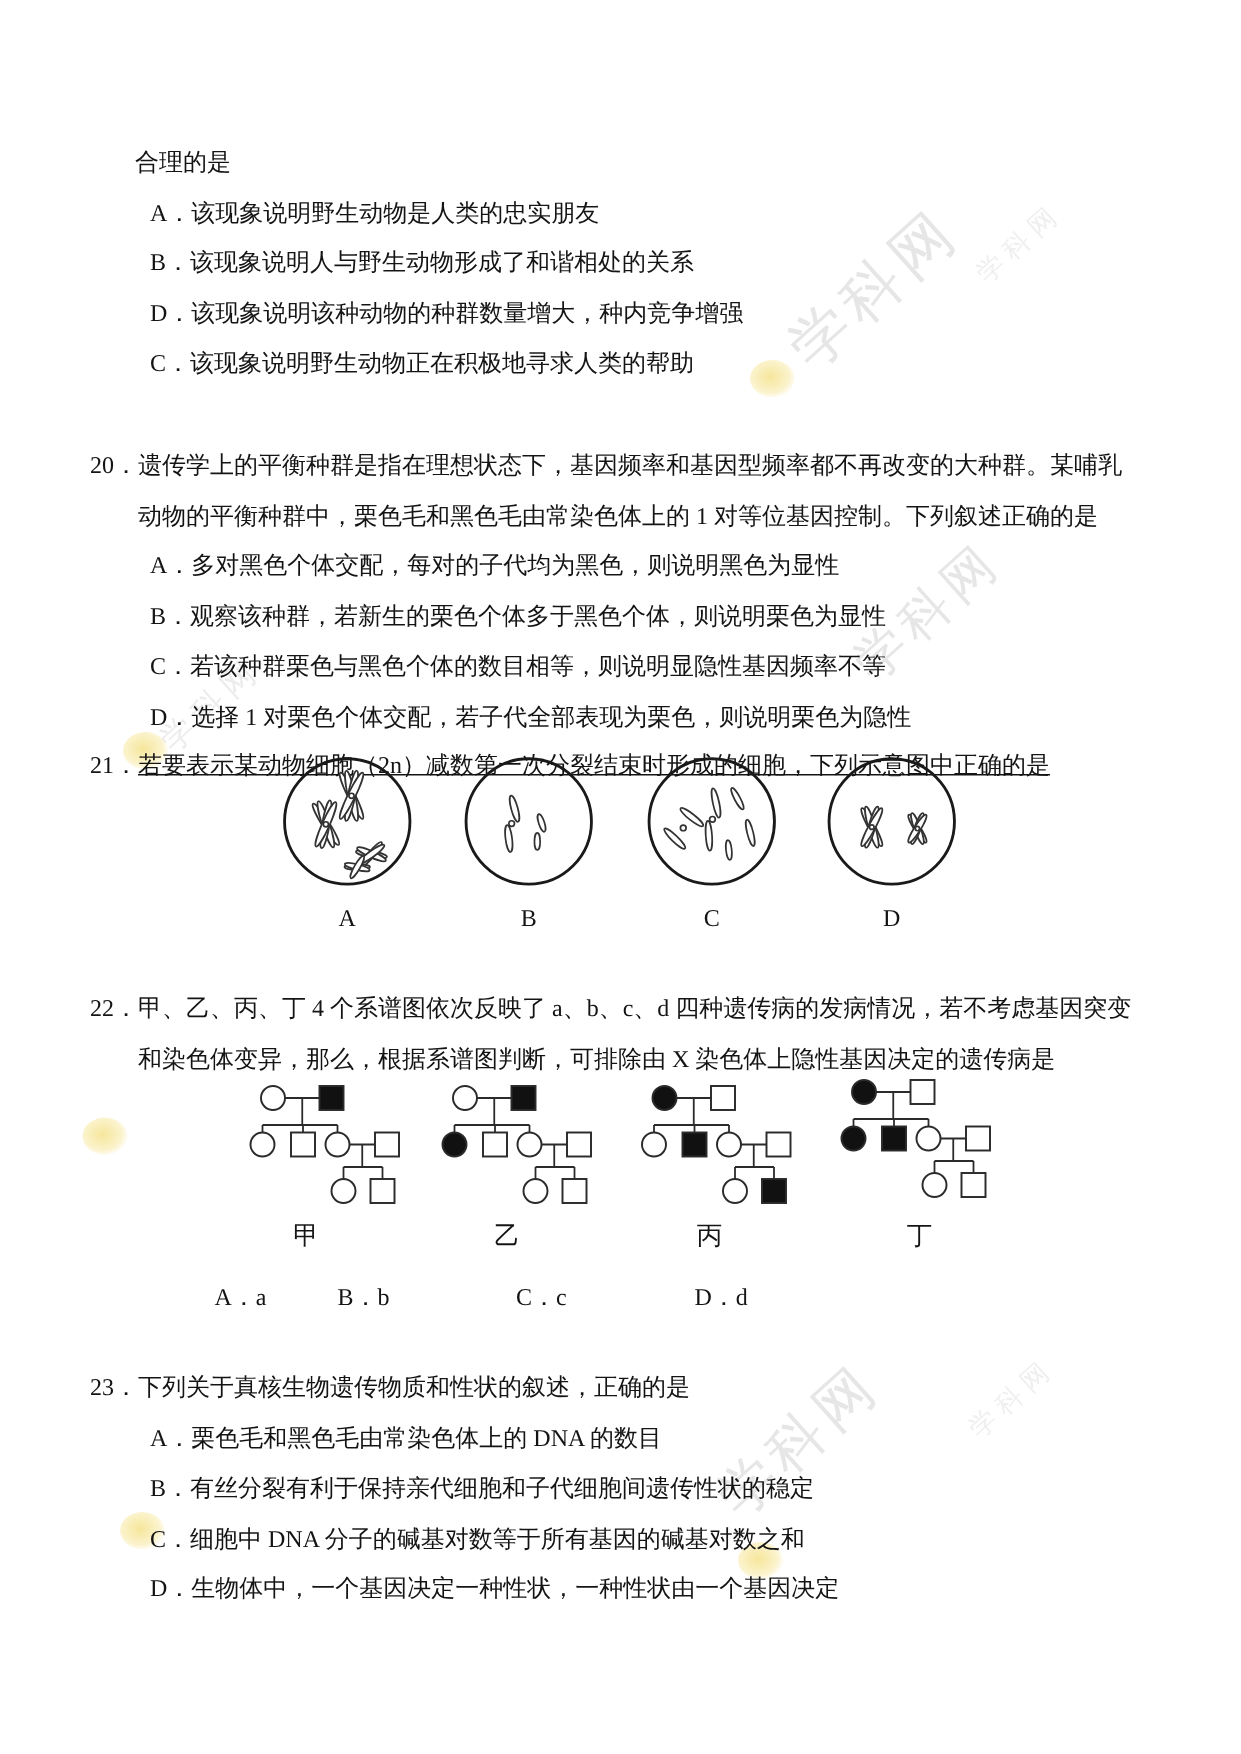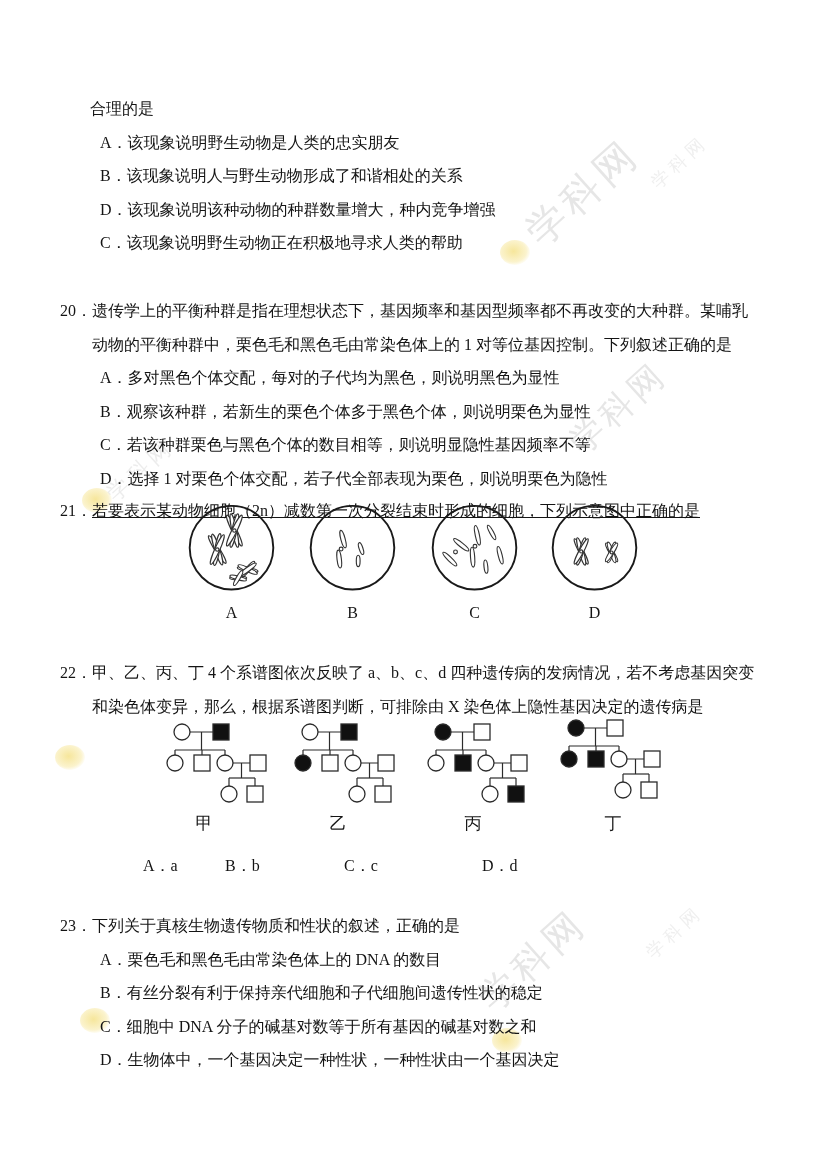--- a/index.html
+++ b/index.html
@@ -238,21 +238,21 @@
 
   <div class="pedlabel" style="left:188px;">甲</div>
   <div class="pedlabel" style="left:322px;">乙</div>
   <div class="pedlabel" style="left:457px;">丙</div>
   <div class="pedlabel" style="left:597px;">丁</div>
 
   <div class="q22opts">
     <span style="left:107px;margin-left:36px;">A．a</span>
     <span style="left:225px;">B．b</span>
     <span style="left:344px;">C．c</span>
-    <span style="left:463px;margin-left:19px;">D．d</span>
+    <span style="left:463px;">D．d</span>
   </div>
 
   <section class="q" style="top:884px;">
     <div class="stem">
       <span class="qnum">23．</span>
       <span>下列关于真核生物遗传物质和性状的叙述，正确的是</span>
     </div>
     <div class="opt">A．栗色毛和黑色毛由常染色体上的 DNA 的数目</div>
     <div class="opt">B．有丝分裂有利于保持亲代细胞和子代细胞间遗传性状的稳定</div>
     <div class="opt">C．细胞中 DNA 分子的碱基对数等于所有基因的碱基对数之和</div>

